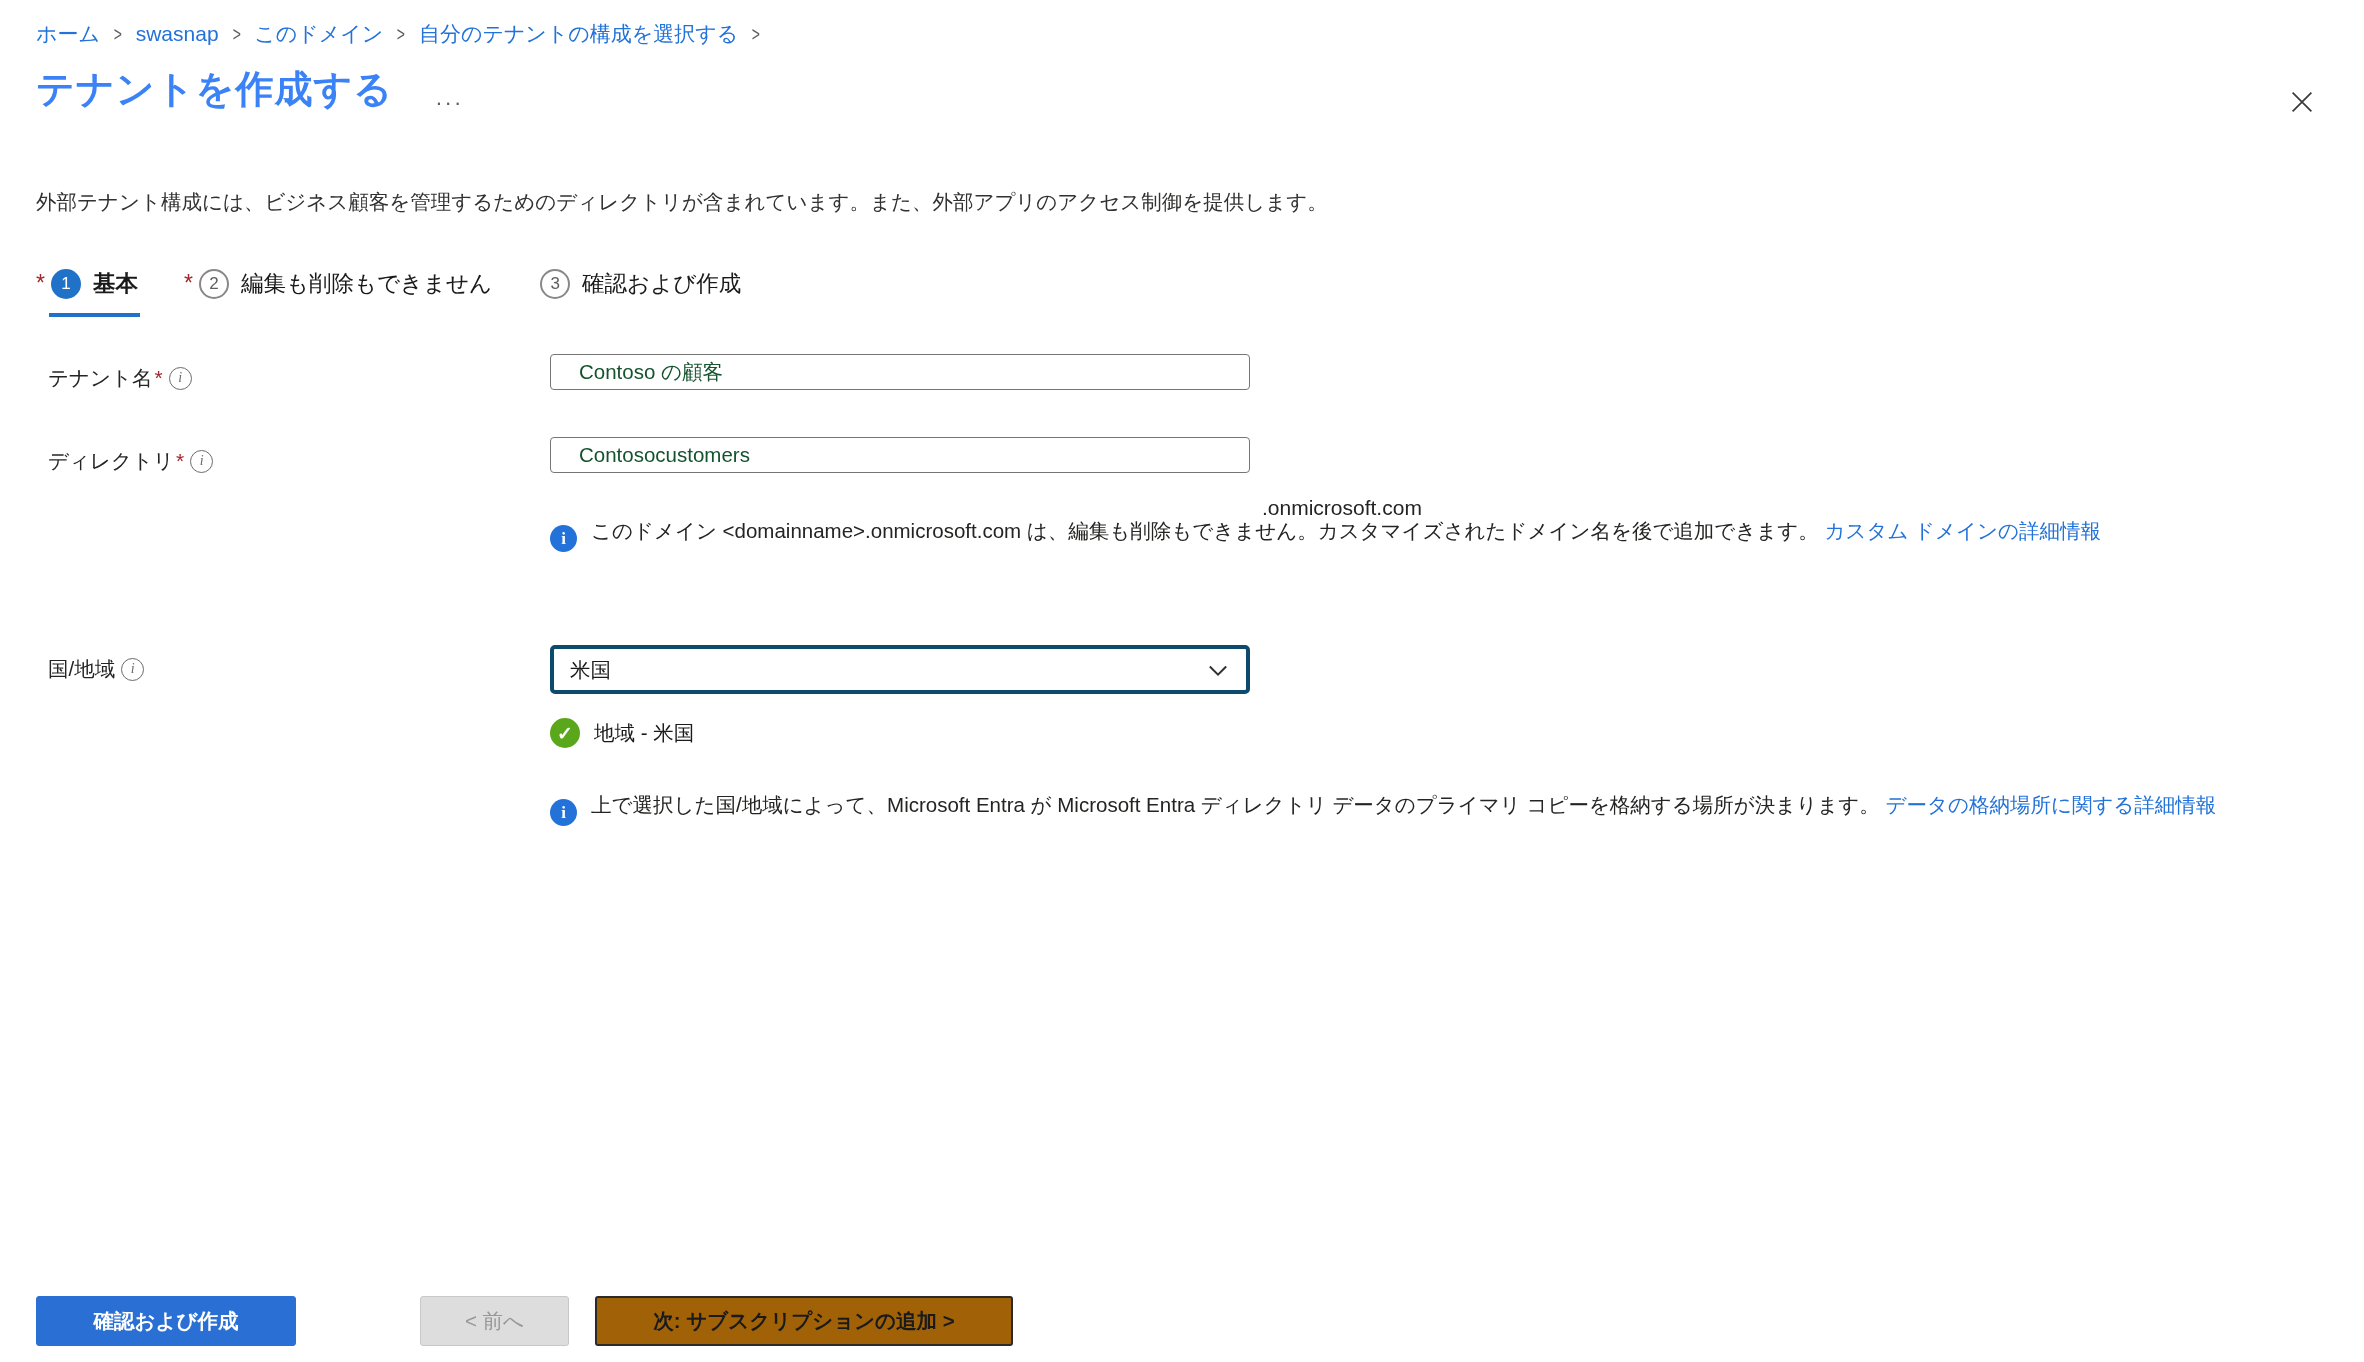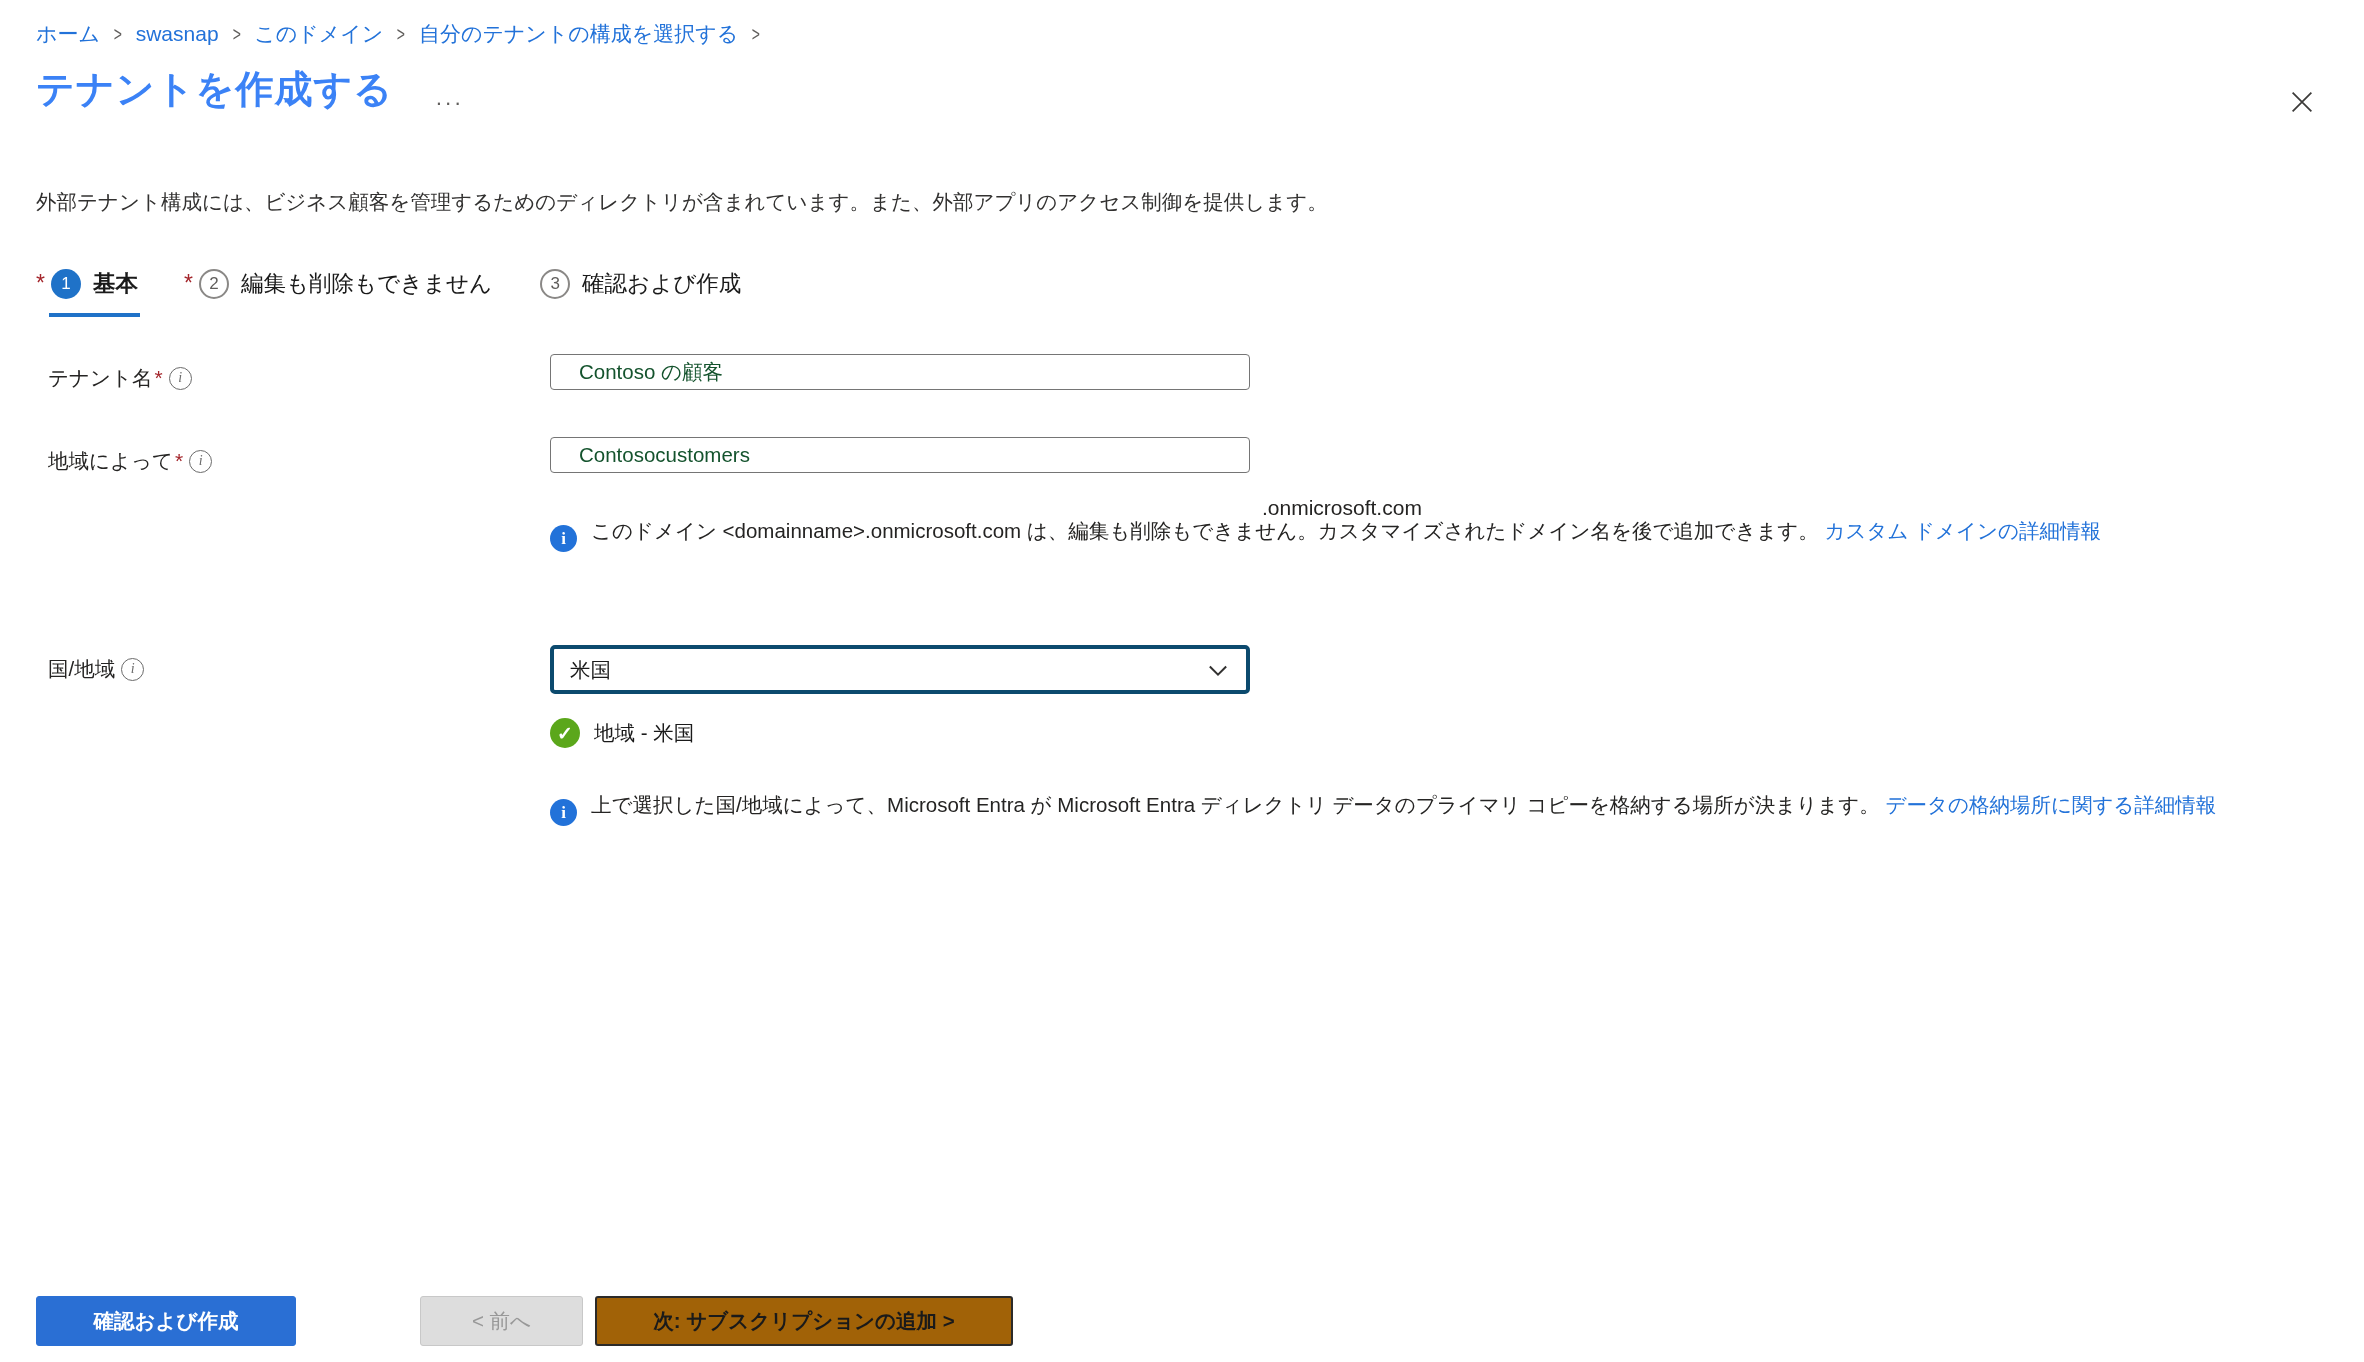--- a/index.html
+++ b/index.html
@@ -55,21 +55,21 @@
   .info-row a { color:#2272d9; text-decoration:none; cursor:pointer; }
 
   .valid-row { position:absolute; left:550px; display:flex; align-items:center; gap:14px; }
   .check-badge { width:30px; height:30px; border-radius:50%; background:#5ba71b; color:#fff; display:flex; align-items:center; justify-content:center; font-size:19px; font-weight:bold; }
   .valid-text { font-size:20.5px; color:#1a1a1a; }
 
   
   .footer { position:absolute; left:0; top:1296px; width:100%; height:52px; }
   .btn { position:absolute; height:50px; font-size:20.5px; border-radius:3px; cursor:pointer; font-family:"Liberation Sans", sans-serif; }
   .btn-primary { left:36px; width:260px; background:#2a6fd4; border:1px solid #2a6fd4; color:#ffffff; font-weight:bold; }
-  .btn-disabled { left:420px; width:163px; background:#dddddd; border:1px solid #c8c8c8; color:#989898; cursor:default; }
+  .btn-disabled { left:420px; width:149px; background:#dddddd; border:1px solid #c8c8c8; color:#989898; cursor:default; }
   .btn-secondary { left:595px; width:418px; background:#a16207; border:2px solid #2b2a29; color:#1a1a1a; font-weight:bold; }
 </style>
 </head>
 <body>
 
 <div class="page">
 
   <nav class="breadcrumb">
     <a>ホーム</a>
     <span class="sep">&gt;</span>
@@ -118,21 +118,21 @@
   </div>
 
   <div class="field-label" style="left:48px; top:364px;">
     <span>テナント名</span>
       <span class="req">*</span>
     <span class="tip-icon">i</span>
   </div>
   <input class="text-input" style="top: 354px;" type="text" value="Contoso の顧客">
 
   <div class="field-label" style="left:48px; top:447px;">
-    <span>地域によって</span>
+    <span>ディレクトリ</span>
       <span class="req">*</span>
     <span class="tip-icon">i</span>
   </div>
   <input class="text-input" style="top: 437px;" type="text" value="Contosocustomers">
   <span class="suffix" style="top:448px;">.onmicrosoft.com</span>
 
   <div class="info-row" style="top:512px;">
     <span class="info-badge">i</span><span>このドメイン &lt;domainname&gt;.onmicrosoft.com は、編集も削除もできません。カスタマイズされたドメイン名を後で追加できます。</span>
     <a>カスタム ドメインの詳細情報</a>
   </div>

